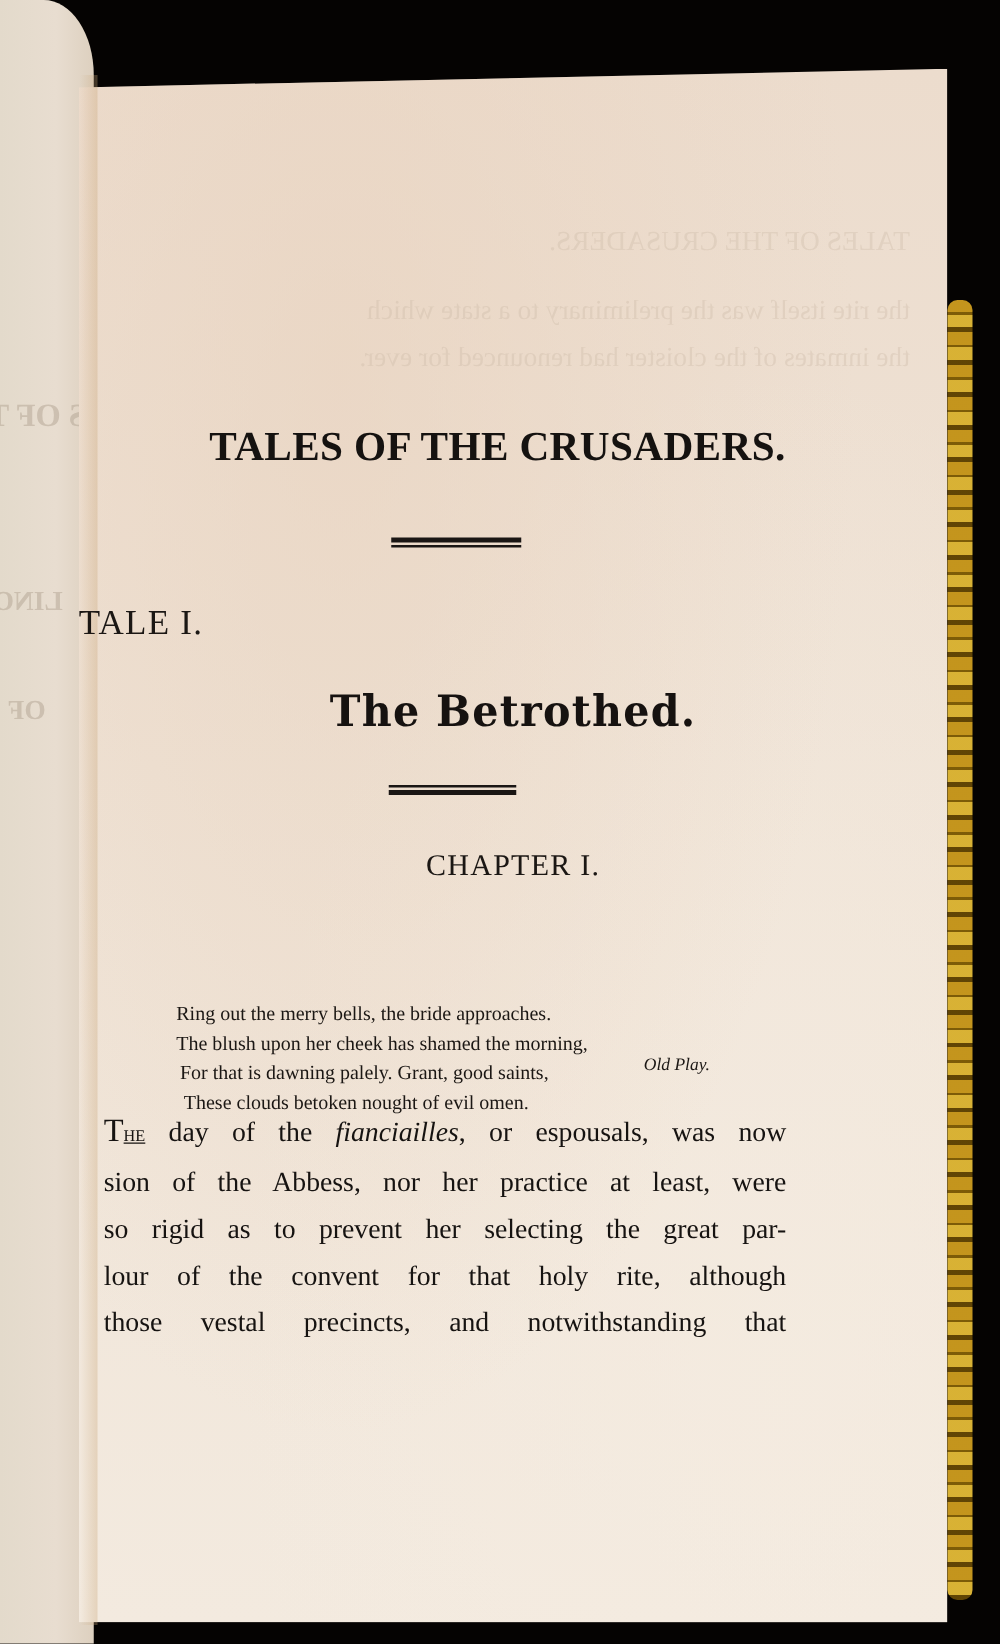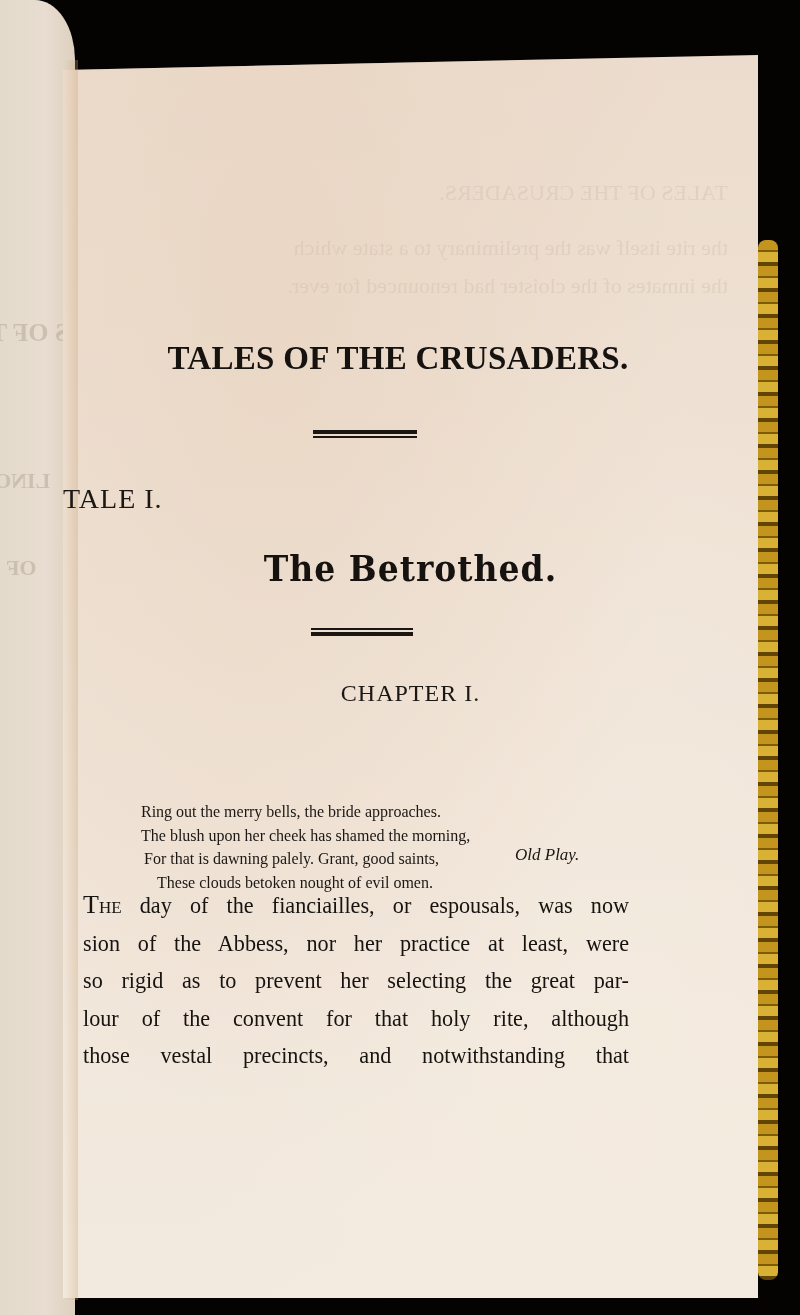--- a/index.html
+++ b/index.html
@@ -29,27 +29,27 @@
   .title { position:absolute; top:285px; left:0; width:600px; left:35px; text-align:center; font-weight:bold; font-size:33px; letter-spacing:.3px; color:#151210; }
   .rule { position:absolute; height:9px; }
   .rule::before, .rule::after { content:""; position:absolute; left:0; right:0; background:#1a1614; }
   .rule.thick-top::before { top:0; height:4px; } .rule.thick-top::after { top:6px; height:2px; }
   .rule.thin-top::before { top:0; height:2px; } .rule.thin-top::after { top:4px; height:4px; }
   .tale { position:absolute; top:428px; left:0; width:695px; font-size:28px; letter-spacing:1px; color:#1b1714; }
   .blackletter { position:absolute; top:494px; left:0; width:695px; text-align:center; font-size:33px; font-weight:bold; font-family:"DejaVu Serif",serif; color:#161210; letter-spacing:1px; transform:scaleY(1.05); }
   .chapter { position:absolute; top:625px; left:0; width:695px; text-align:center; font-size:24px; letter-spacing:1px; color:#1b1714; }
   .verse { position:absolute; left:78px; top:718px; font-size:16px; line-height:23.5px; color:#1b1714; }
   .verse .line { display:block; white-space:nowrap; }
-  .verse .l1 { margin-left:0;margin-top:27px; } .verse .l2 { margin-left:0; } .verse .l3 { margin-left:3px; } .verse .l4 { margin-left:16px; }
-  .attrib { position:absolute; left:452px; top:790px; font-style:italic; font-size:17px; color:#1b1714; }
+  .verse .l1 { margin-left:0;margin-top:27px; } .verse .l2 { margin-left:0; } .verse .l3 { margin-left:3px; } .verse .l4 { margin-left:6px; }
+  .attrib { position:absolute; left:452px; top:790px; font-style:italic; font-size:14px; color:#1b1714; }
   .body-text { position:absolute; left:20px; top:831px; width:546px; font-size:22.2px; line-height:37.5px; color:#161311; text-align:justify; }
   .body-text .ln { display:block; white-space:nowrap; text-align-last:justify; }
   .dropcap { font-size:26px; }
-  .sc { font-variant:small-caps; font-size:24px; }
-  .it { }
+  .sc { font-variant:small-caps; font-size:18px;text-decoration:underline; }
+  .it { font-style:italic; }
 </style>
 </head>
 <body>
 
 <div class="left-page">
   <span class="ghost" style="left:-10px;top:318px;">S OF T</span>
   <span class="ghost" style="left:-6px;top:468px;font-size:22px;">LINO</span>
   <span class="ghost" style="left:6px;top:555px;font-size:22px;">OF</span>
 </div>
 

